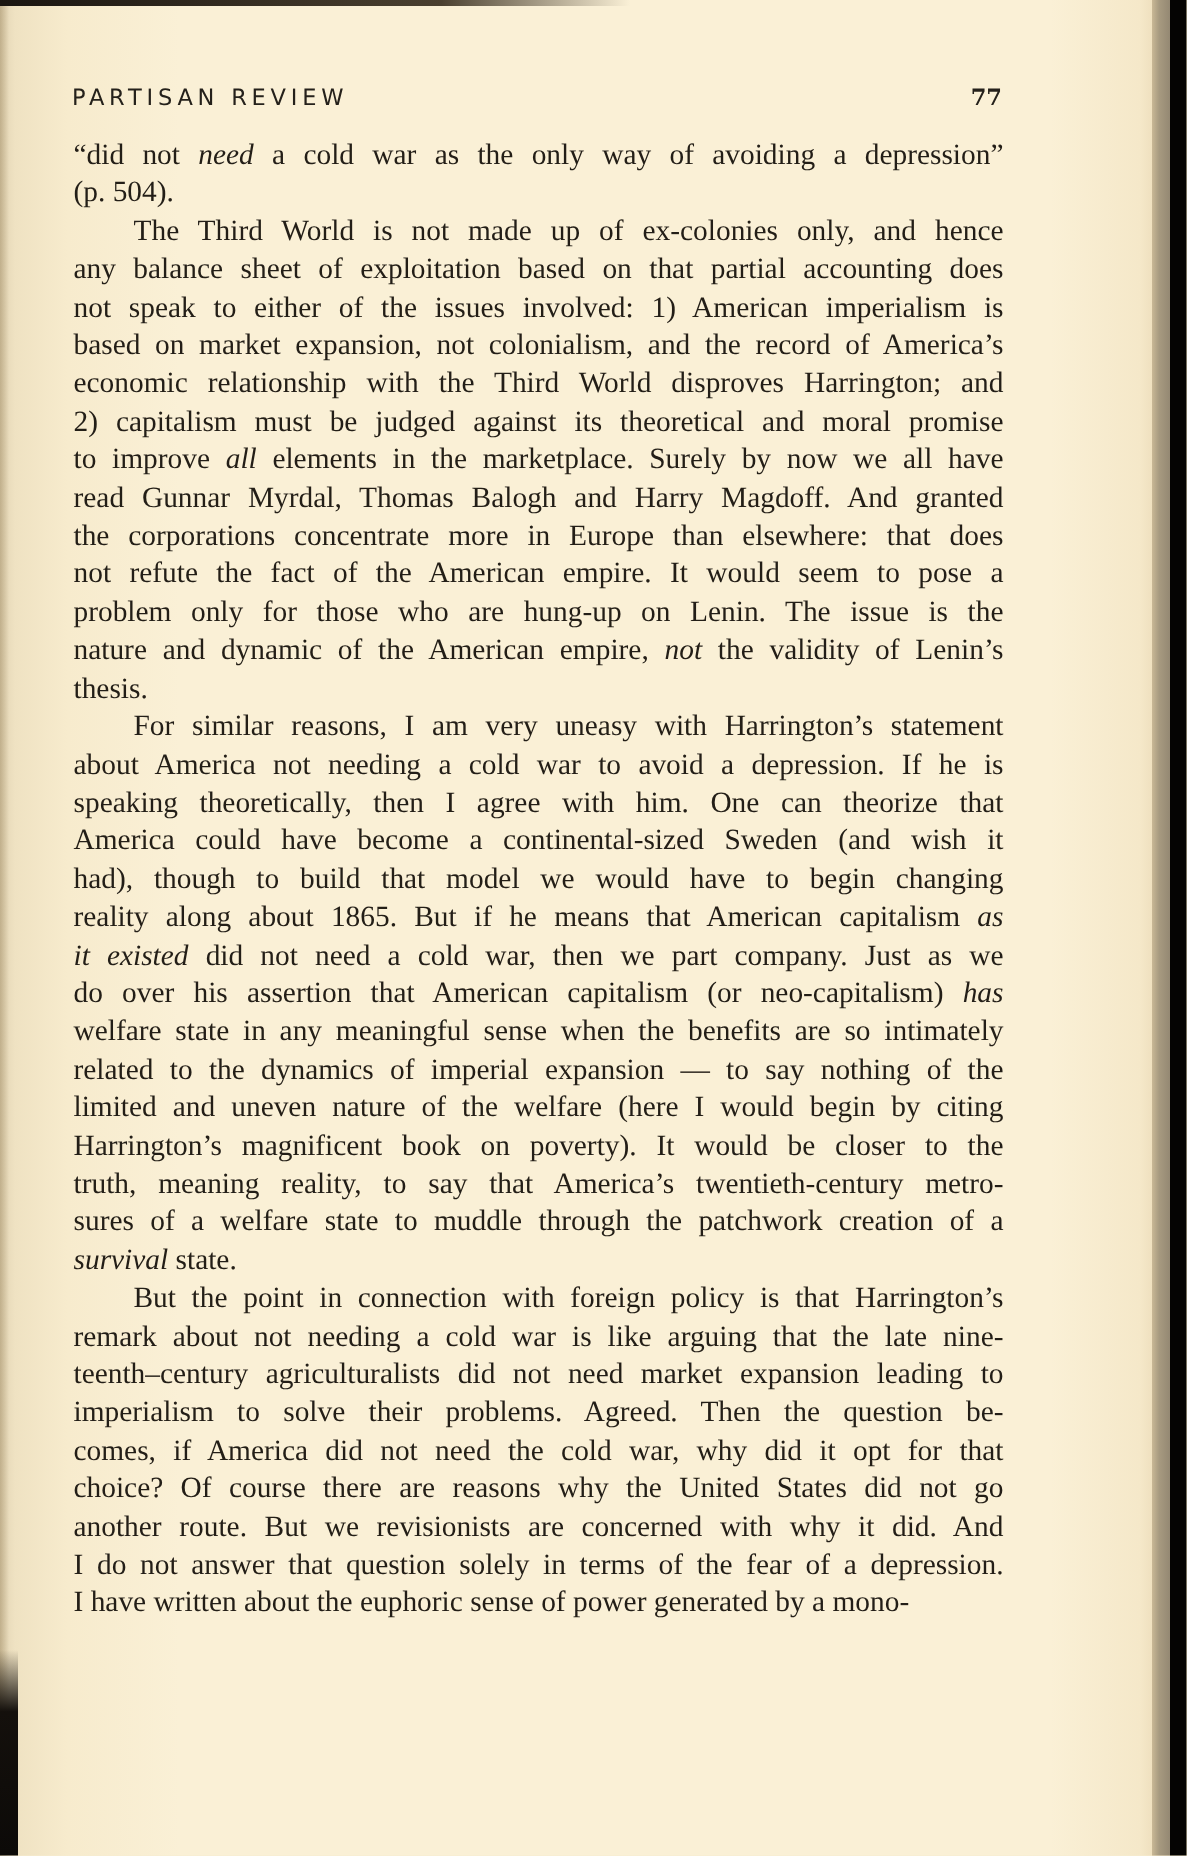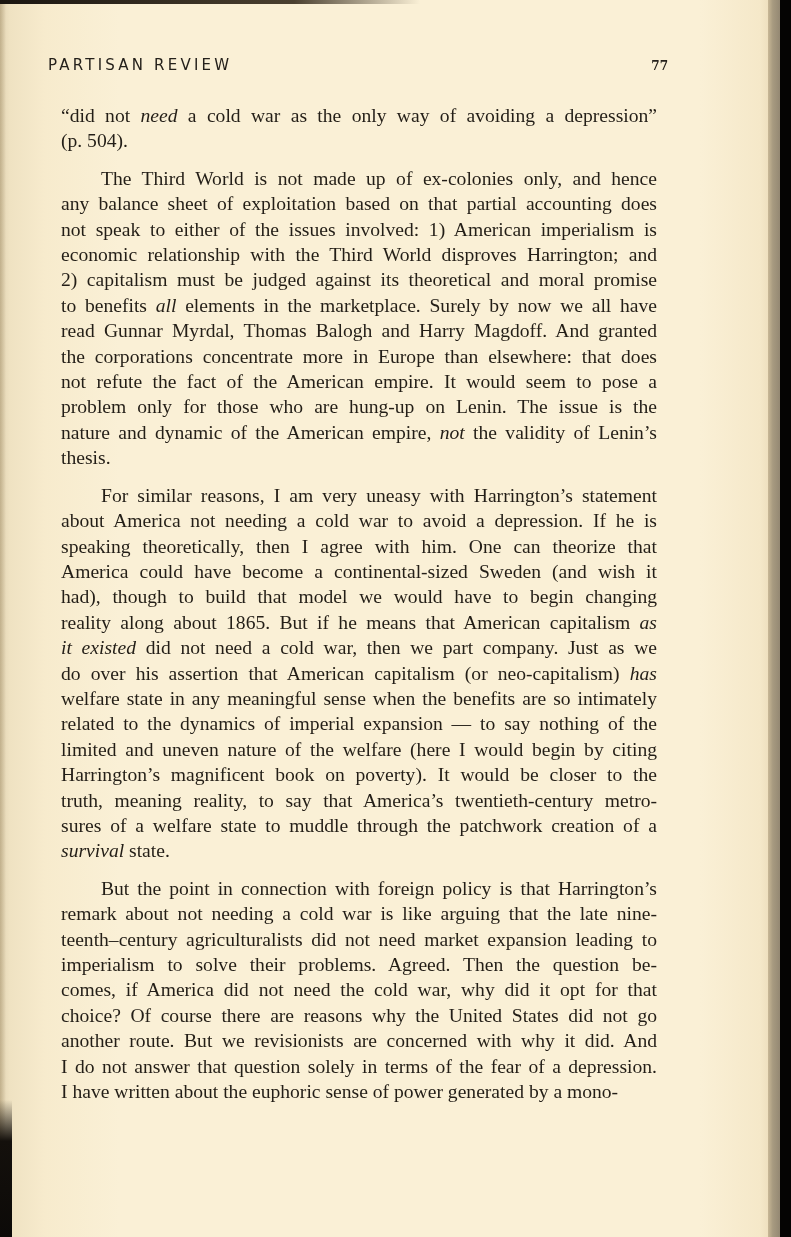--- a/index.html
+++ b/index.html
@@ -31,28 +31,28 @@
     position: absolute; left: 780px; top: 0; width: 11px; height: 1237px;
     background: #050403;
   }
   .running-head {
     position: absolute; left: 48px; top: 56px; width: 620px;
     display: flex; justify-content: space-between; align-items: baseline;
     font-family: "DejaVu Sans", sans-serif; font-size: 15px;
     color: #25211b;
   }
   .running-title { letter-spacing: 3.2px; font-weight: normal; }
-  .page-number { font-family: "DejaVu Serif", serif; font-size: 12px; font-weight: bold; letter-spacing: 0; }
+  .page-number { font-family: "DejaVu Serif", serif; font-size: 15px; font-weight: bold; letter-spacing: 0; }
   .body-text {
     position: absolute; left: 49px; top: 91px; width: 620px;
     font-family: "Liberation Serif", serif; font-size: 19.6px; line-height: 25.4px;
     color: #231e17;
     text-align: justify;
   }
-  .para { margin: 12px; }
+  .para { margin: 0; }
   .line { display: block; text-align: justify; text-align-last: justify; white-space: nowrap; }
   .line.last { text-align-last: left; }
   em { font-style: italic; }
 </style>
 </head>
 <body>
 
 <div class="page">
   <div class="left-edge-fade"></div>
   <div class="top-shadow"></div>
@@ -67,23 +67,24 @@
 
   <div class="body-text" id="body-text">
       <div class="para">
         <span class="line"><span>“did not </span><em>need</em><span> a cold war as the only way of avoiding a depression”</span></span>
         <span class="line last"><span>(p. 504).</span></span>
       </div>
       <div class="para">
         <span class="line" style="padding-left: 40px;"><span>The Third World is not made up of ex-colonies only, and hence</span></span>
         <span class="line"><span>any balance sheet of exploitation based on that partial accounting does</span></span>
         <span class="line"><span>not speak to either of the issues involved: 1) American imperialism is</span></span>
+        <span class="line"><span>based on market expansion, not colonialism, and the record of America’s</span></span>
         <span class="line"><span>economic relationship with the Third World disproves Harrington; and</span></span>
         <span class="line"><span>2) capitalism must be judged against its theoretical and moral promise</span></span>
-        <span class="line"><span>to benefits </span><em>all</em><span> elements in the marketplace. Surely by now we all have</span></span>
+        <span class="line"><span>to improve </span><em>all</em><span> elements in the marketplace. Surely by now we all have</span></span>
         <span class="line"><span>read Gunnar Myrdal, Thomas Balogh and Harry Magdoff. And granted</span></span>
         <span class="line"><span>the corporations concentrate more in Europe than elsewhere: that does</span></span>
         <span class="line"><span>not refute the fact of the American empire. It would seem to pose a</span></span>
         <span class="line"><span>problem only for those who are hung-up on Lenin. The issue is the</span></span>
         <span class="line"><span>nature and dynamic of the American empire, </span><em>not</em><span> the validity of Lenin’s</span></span>
         <span class="line last"><span>thesis.</span></span>
       </div>
       <div class="para">
         <span class="line" style="padding-left: 40px;"><span>For similar reasons, I am very uneasy with Harrington’s statement</span></span>
         <span class="line"><span>about America not needing a cold war to avoid a depression. If he is</span></span>

